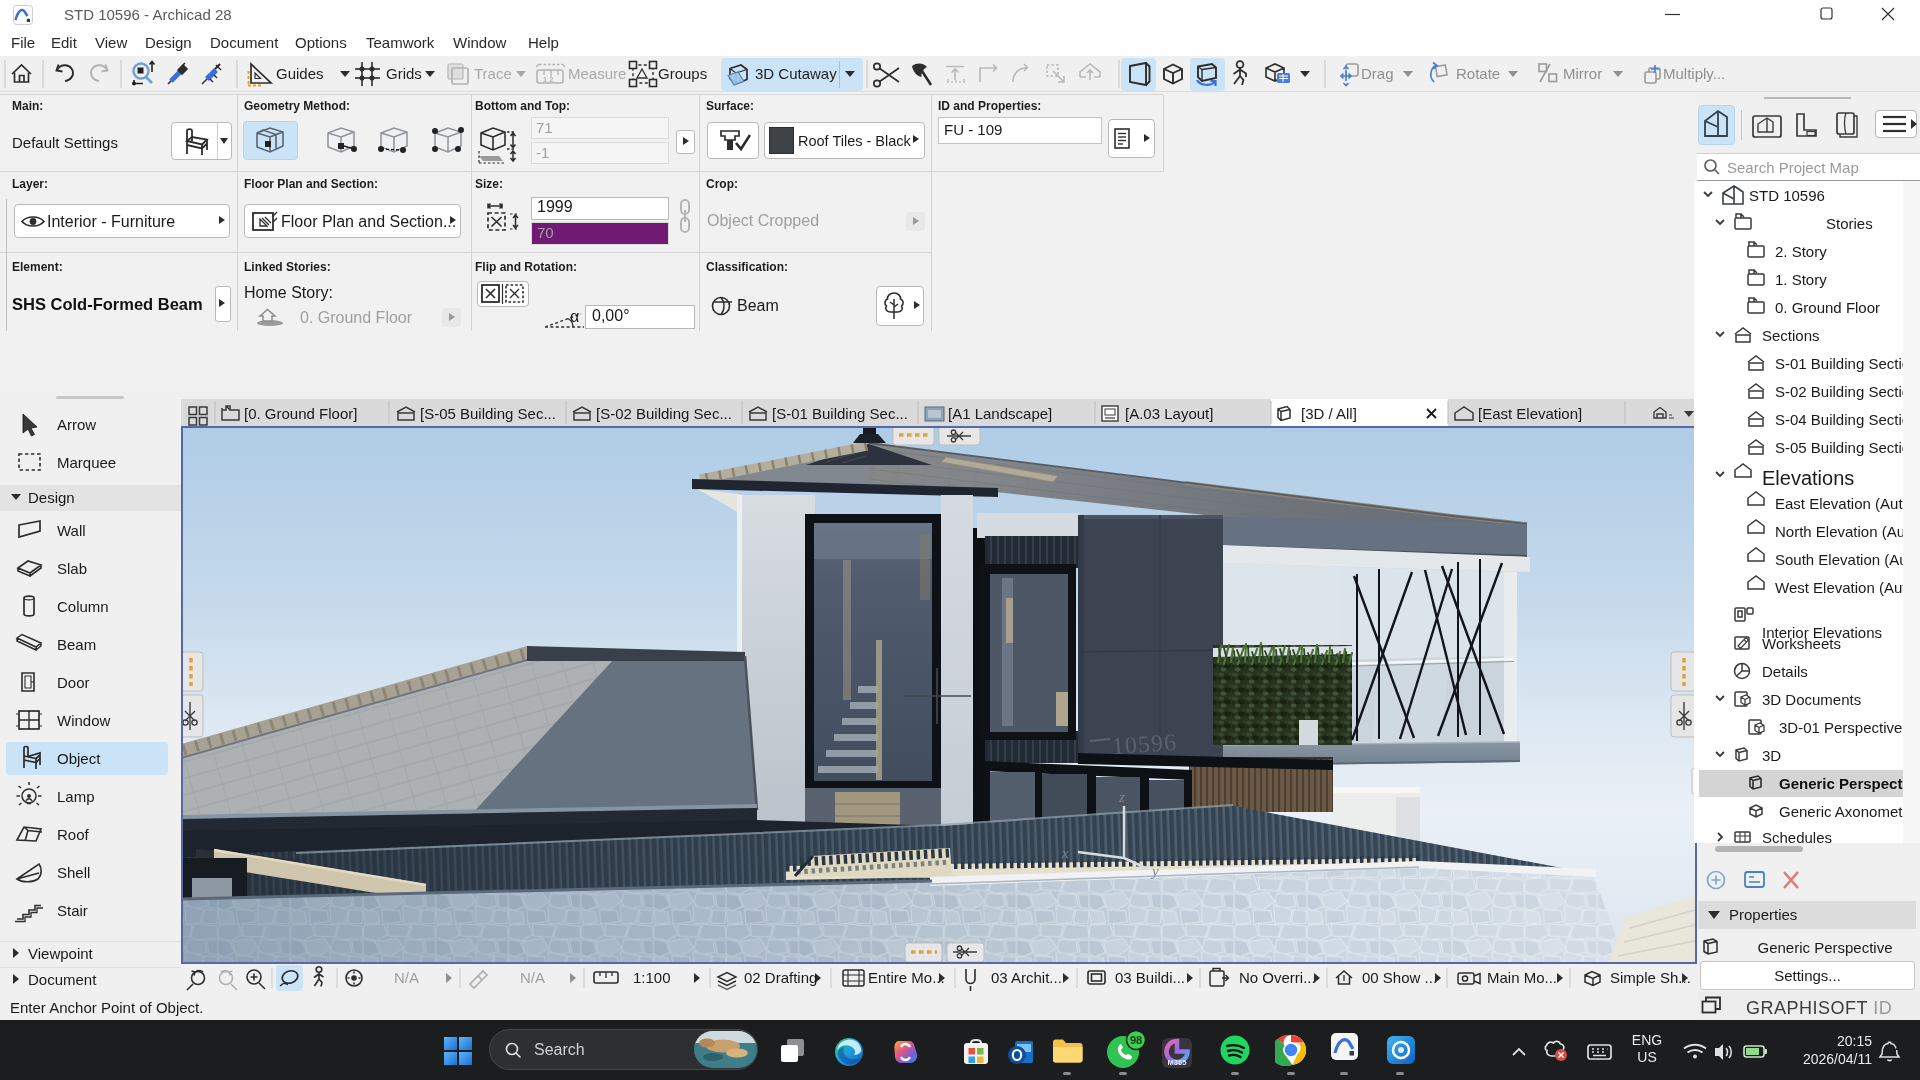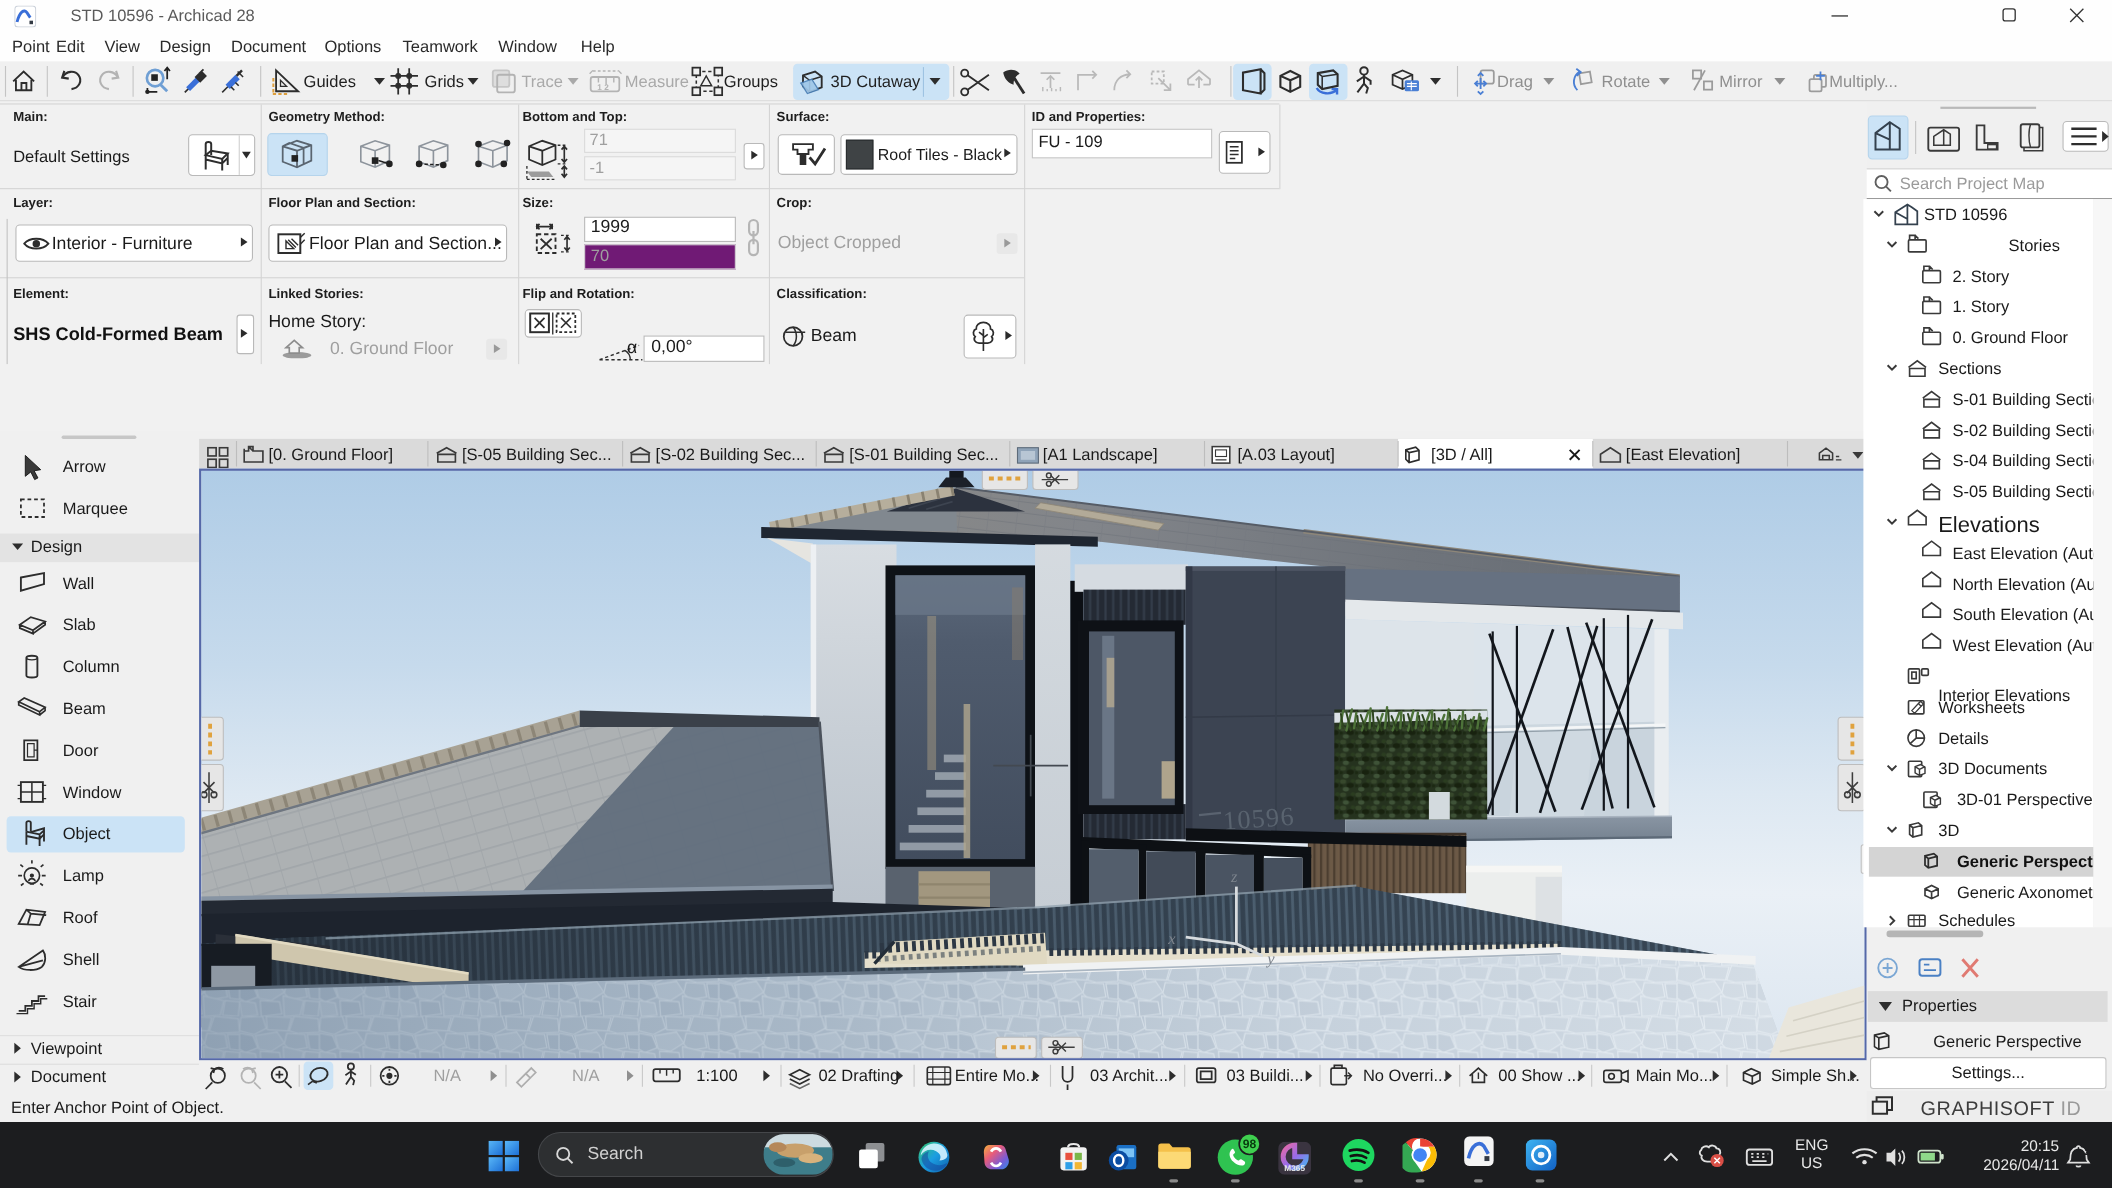--- a/index.html
+++ b/index.html
@@ -30,21 +30,21 @@
 
   <svg class="abs" style="left:1660px;top:0;" width="260" height="30" viewBox="0 0 260 30">
     <line x1="5" y1="14.5" x2="20" y2="14.5" stroke="#333" stroke-width="1.2"></line>
     <rect x="161" y="8" width="11" height="11" rx="2" fill="none" stroke="#333" stroke-width="1.2"></rect>
     <path d="M222 8 L234 20 M234 8 L222 20" stroke="#333" stroke-width="1.2"></path>
   </svg>
 </div>
 
 <div class="abs" style="left:0;top:30px;width:1920px;height:26px;background:#fefefe;"></div>
 <div class="abs" id="menubar" style="top:34px;left:0;font-size:15px;color:#2a2a2a;">
-  <span class="abs" style="left:11px;">Point</span>
+  <span class="abs" style="left:11px;">File</span>
   <span class="abs" style="left:51px;">Edit</span>
   <span class="abs" style="left:95px;">View</span>
   <span class="abs" style="left:145px;">Design</span>
   <span class="abs" style="left:210px;">Document</span>
   <span class="abs" style="left:295px;">Options</span>
   <span class="abs" style="left:366px;">Teamwork</span>
   <span class="abs" style="left:453px;">Window</span>
   <span class="abs" style="left:528px;">Help</span>
 </div>
 

